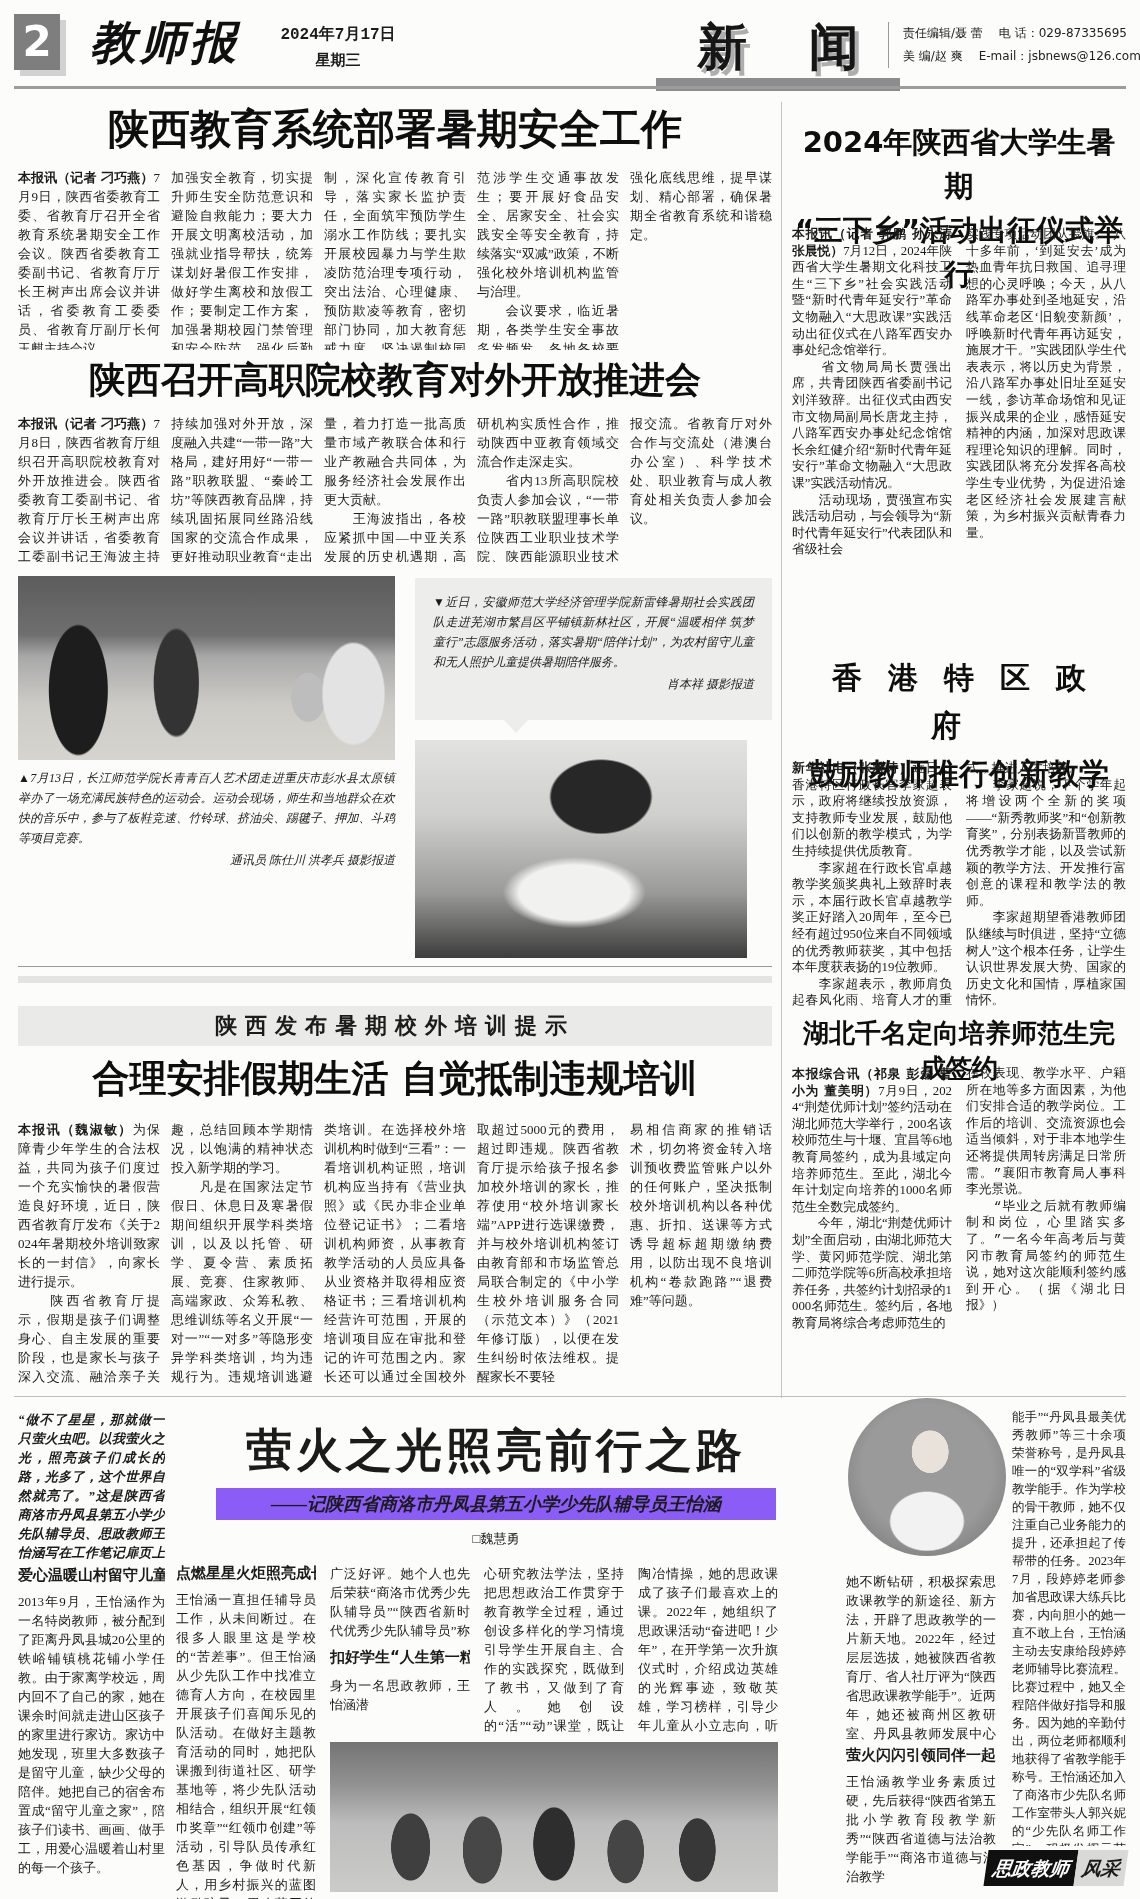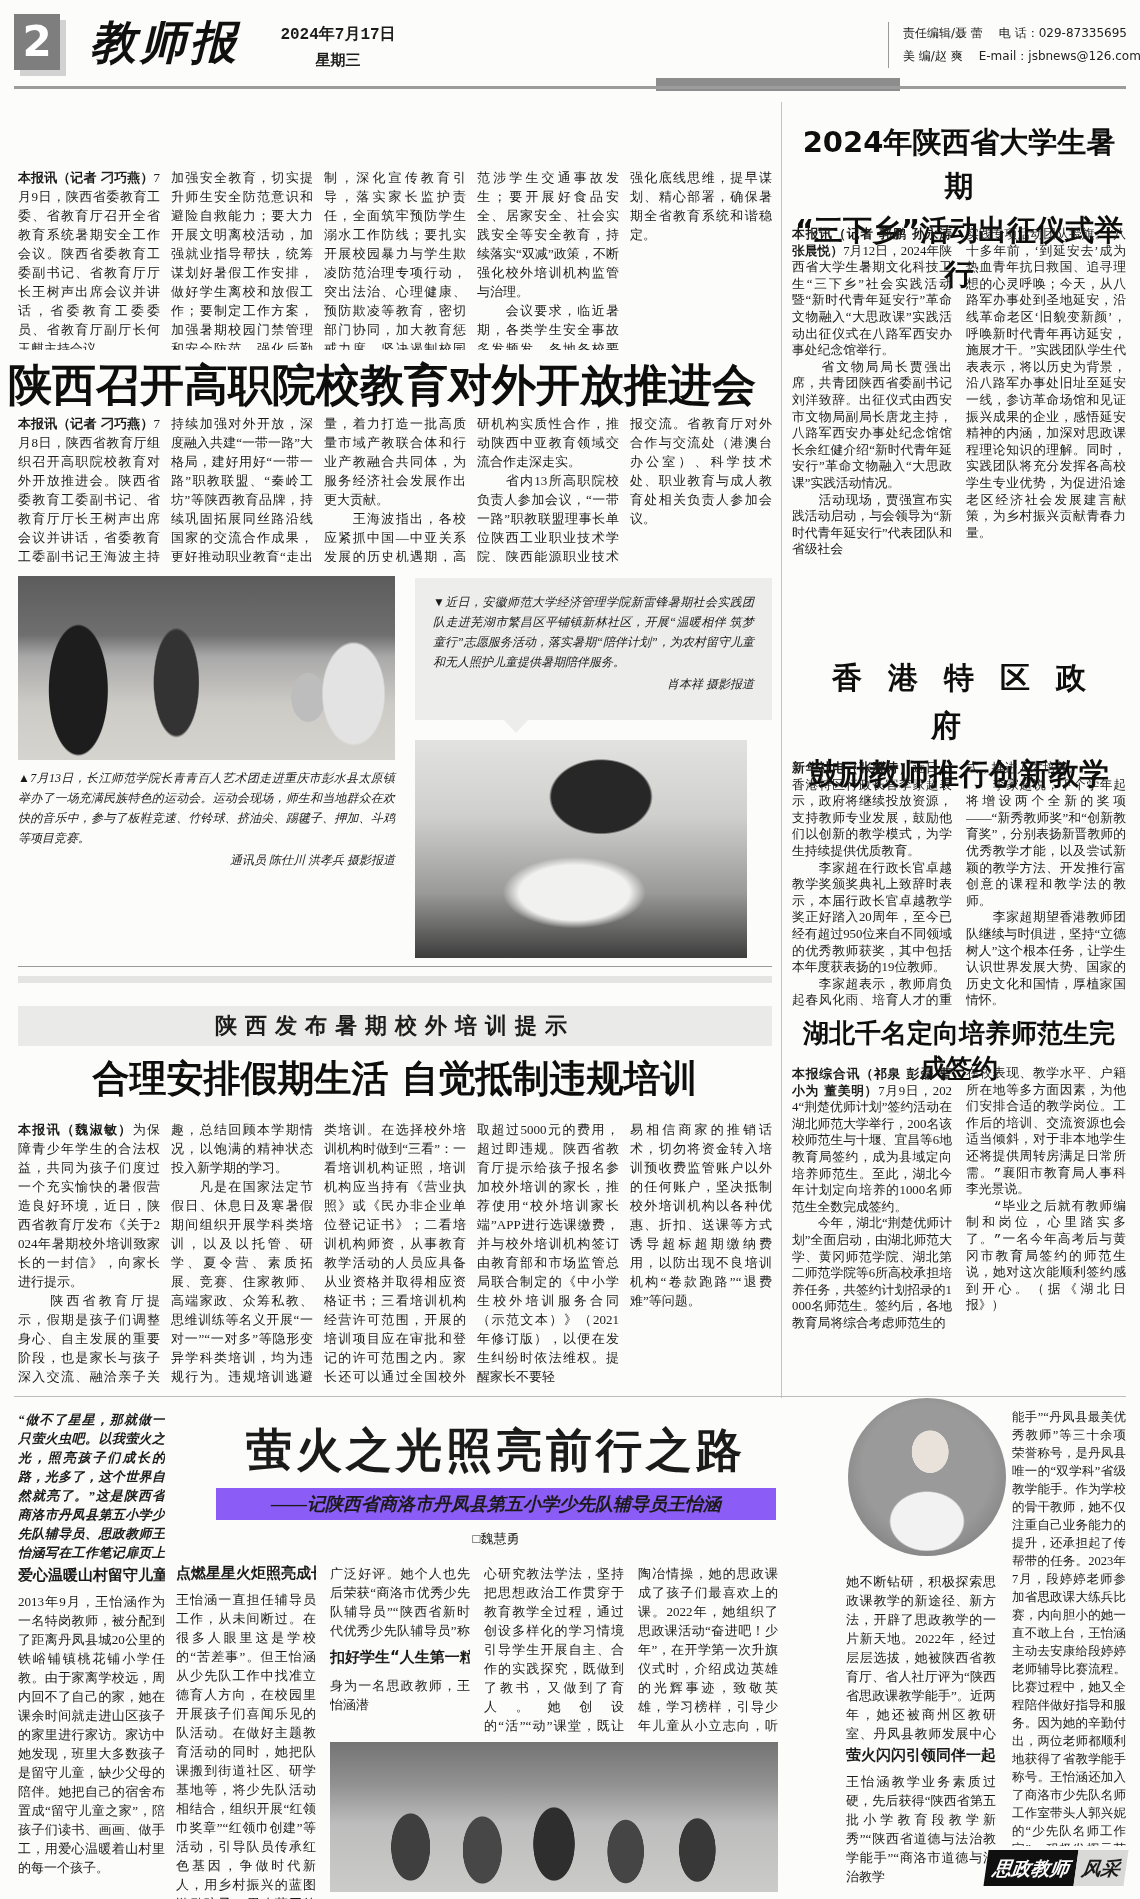--- a/index.html
+++ b/index.html
@@ -85,42 +85,44 @@
 <body>
 
 <div class="page">
 
   <div class="abs pagenum">2</div>
   <div class="abs masthead">教师报</div>
   <div class="abs dateblock">
     <div class="d1">2024年7月17日</div>
     <div class="d2">星期三</div>
   </div>
+  <div class="abs section-title">新 闻</div>
   <div class="abs editor">
     <div class="row">
       <span>责任编辑/聂 蕾</span>
       <span>电 话：029-87335695</span>
     </div>
     <div class="row">
       <span>美    编/赵 爽</span>
       <span>E-mail：jsbnews@126.com</span>
     </div>
   </div>
   <div class="abs rule-bar"></div>
   <div class="abs rule-top"></div>
 
+  <div class="abs headline" style="left:18px;top:102px;width:754px;font-size:41px;">陕西教育系统部署暑期安全工作</div>
   <div class="abs col lz" style="left:18px;top:168px;width:142px;height:182px;"><b>本报讯（记者 刁巧燕）</b><span>7月9日，陕西省委教育工委、省教育厅召开全省教育系统暑期安全工作会议。陕西省委教育工委副书记、省教育厅厅长王树声出席会议并讲话，省委教育工委委员、省教育厅副厅长何玉麒主持会议。
 　　会议强调，各地各校要健全防汛工作体系，在属地统一指导下做好防汛救灾各项工作，</span></div>
   <div class="abs col lz" style="left:171px;top:168px;width:142px;height:182px;"><span>加强安全教育，切实提升师生安全防范意识和避险自救能力；要大力开展文明离校活动，加强就业指导帮扶，统筹谋划好暑假工作安排，做好学生离校和放假工作；要制定工作方案，加强暑期校园门禁管理和安全防范，强化后勤保障，及时回应学生关切，做好留校学生服务管理工作；要紧紧抓住“人员”和“水域”，用好联防联控机</span></div>
   <div class="abs col lz" style="left:324px;top:168px;width:142px;height:182px;"><span>制，深化宣传教育引导，落实家长监护责任，全面筑牢预防学生溺水工作防线；要扎实开展校园暴力与学生欺凌防范治理专项行动，突出法治、心理健康、预防欺凌等教育，密切部门协同，加大教育惩戒力度，坚决遏制校园暴力与学生欺凌等安全事件发生；要提升校内和校园周边交通安全防范能力，加强交通安全宣传教育，有效防</span></div>
   <div class="abs col lz" style="left:477px;top:168px;width:142px;height:182px;"><span>范涉学生交通事故发生；要开展好食品安全、居家安全、社会实践安全等安全教育，持续落实“双减”政策，不断强化校外培训机构监管与治理。
 　　会议要求，临近暑期，各类学生安全事故多发频发，各地各校要始终绷紧安全这根弦，进一步</span></div>
   <div class="abs col lz" style="left:630px;top:168px;width:142px;height:182px;"><span>强化底线思维，提早谋划、精心部署，确保暑期全省教育系统和谐稳定。</span></div>
 
-  <div class="abs headline" style="left:5px;top:356px;width:754px;font-size:44px;">陕西召开高职院校教育对外开放推进会</div>
+  <div class="abs headline" style="left:18px;top:356px;width:754px;font-size:36px;">陕西召开高职院校教育对外开放推进会</div>
   <div class="abs col lz" style="left:18px;top:414px;width:142px;height:148px;"><b>本报讯（记者 刁巧燕）</b><span>7月8日，陕西省教育厅组织召开高职院校教育对外开放推进会。陕西省委教育工委副书记、省教育厅厅长王树声出席会议并讲话，省委教育工委副书记王海波主持会议。
 　　王树声指出，全省高职院校要进一步落实中国—中亚峰会涉陕教育成果，结合自身专业优势，</span></div>
   <div class="abs col lz" style="left:171px;top:414px;width:142px;height:148px;"><span>持续加强对外开放，深度融入共建“一带一路”大格局，建好用好“一带一路”职教联盟、“秦岭工坊”等陕西教育品牌，持续巩固拓展同丝路沿线国家的交流合作成果，更好推动职业教育“走出去”；要聚焦全省打造四个万亿级产业集群和重点产业链建设，持续优化调整专业结构，不断加强内涵建设、苦练内功，提高人才培养质</span></div>
   <div class="abs col lz" style="left:324px;top:414px;width:142px;height:148px;"><span>量，着力打造一批高质量市域产教联合体和行业产教融合共同体，为服务经济社会发展作出更大贡献。
 　　王海波指出，各校应紧抓中国—中亚关系发展的历史机遇期，高度重视、提高站位，因校制宜、精心设计，加强交流、深化合作，务求实效、实现共赢，不断加强陕西与中亚地区高校、企业、科</span></div>
   <div class="abs col lz" style="left:477px;top:414px;width:142px;height:148px;"><span>研机构实质性合作，推动陕西中亚教育领域交流合作走深走实。
 　　省内13所高职院校负责人参加会议，“一带一路”职教联盟理事长单位陕西工业职业技术学院、陕西能源职业技术学院等高校作了汇</span></div>
   <div class="abs col lz" style="left:630px;top:414px;width:142px;height:148px;"><span>报交流。省教育厅对外合作与交流处（港澳台办公室）、科学技术处、职业教育与成人教育处相关负责人参加会议。</span></div>
 
   <div class="abs photo photo-sports"></div>

